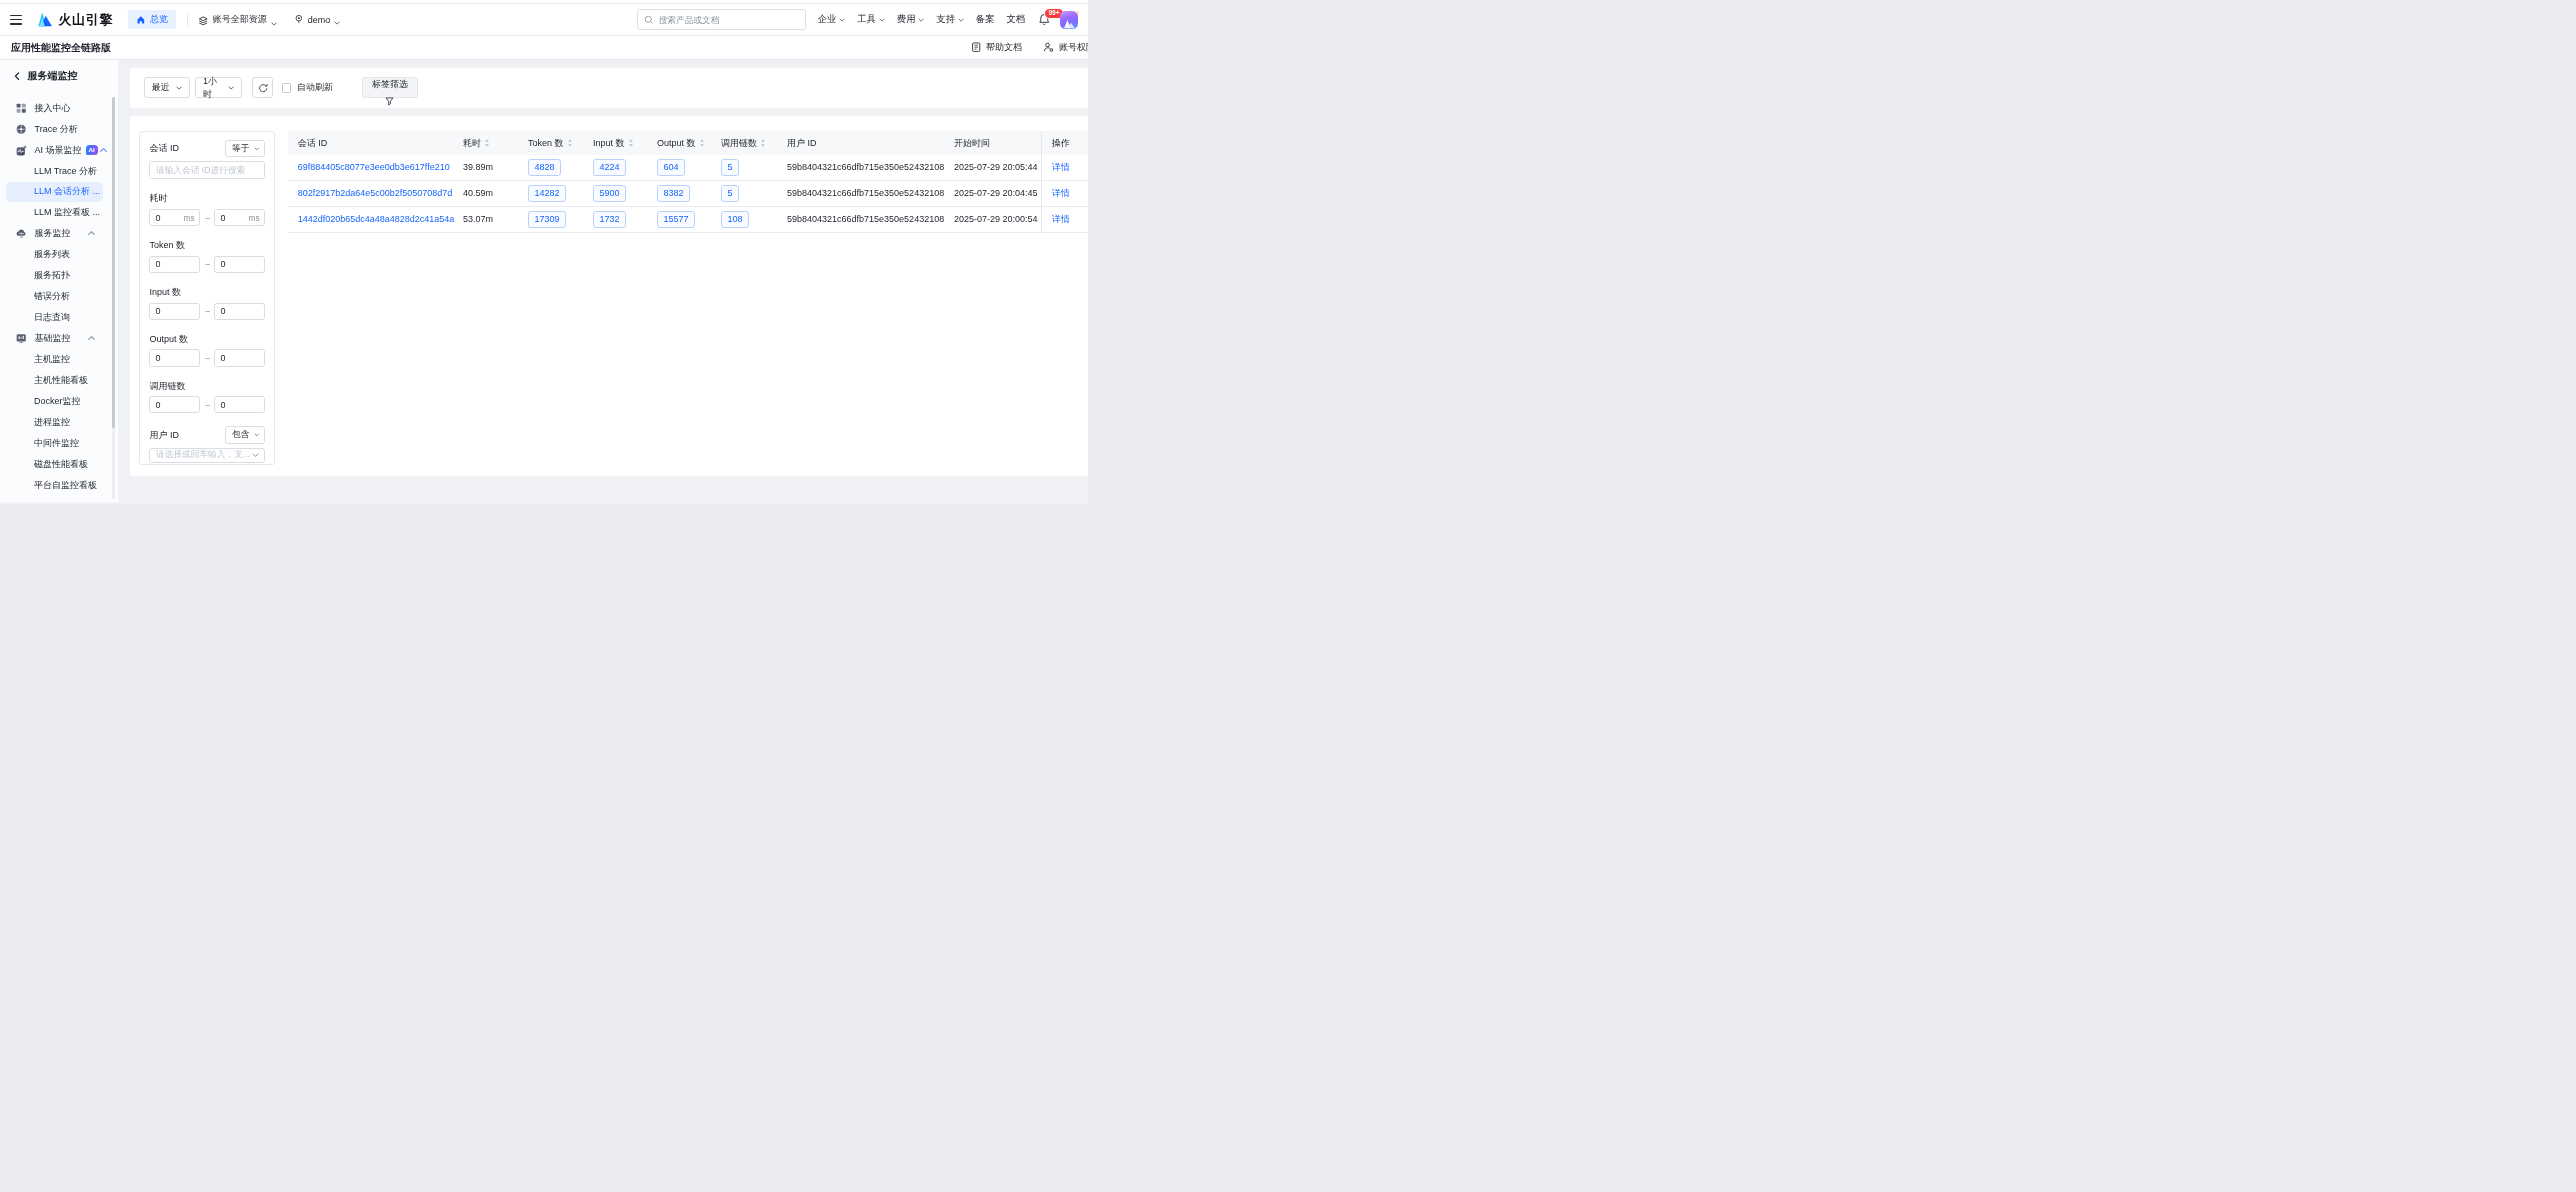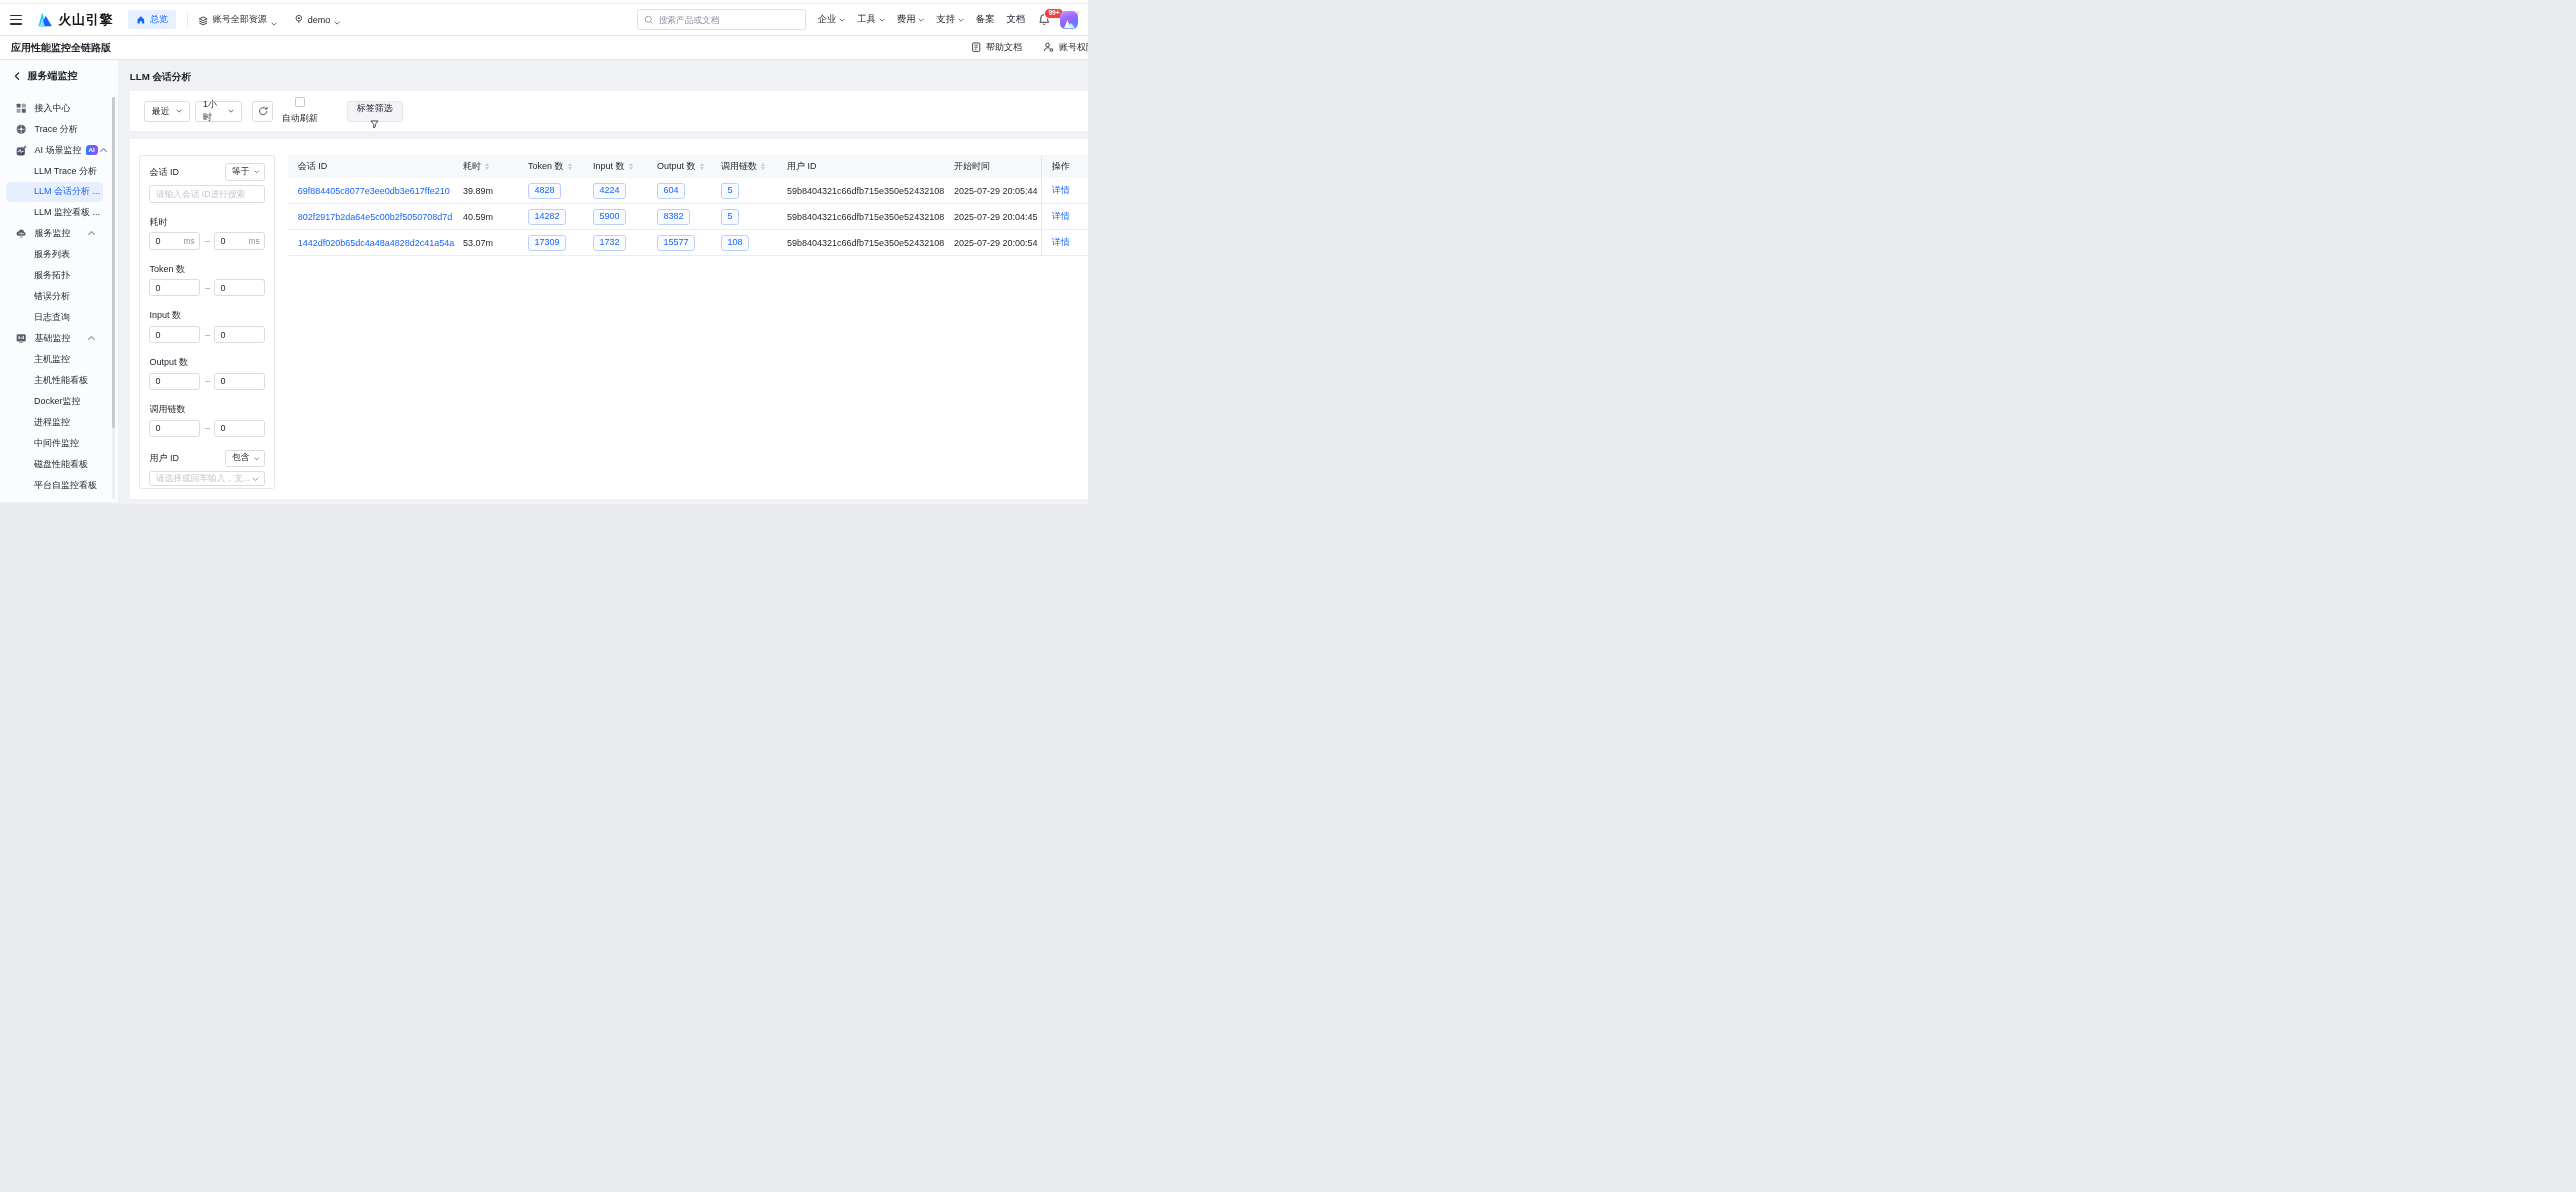--- a/index.html
+++ b/index.html
@@ -59,21 +59,21 @@
   .side-thumb{position:absolute;top:0;left:0;width:3.5px;height:331px;background:#c6c9d0;border-radius:2.1px;}
   
   .main{flex:1;min-width:0;padding-left:11.8px;display:flex;flex-direction:column;}
   .page-title{margin-top:10.4px;font-size:9.7px;font-weight:600;}
   .toolbar-card{margin-top:7.6px;background:#fff;height:40px;display:flex;align-items:center;padding:0 14px;border-radius:1.4px 0 0 1.4px;}
   .tb-select{height:21px;border:0.7px solid #d9dce3;border-radius:2.8px;background:#fff;display:flex;align-items:center;
     padding:0 7px;gap:6.2px;font-size:9px;cursor:pointer;}
   .tb-select.duration{margin-left:4.9px;width:47px;justify-content:space-between;}
   .tb-refresh{width:21px;height:21px;margin-left:10.4px;border:0.7px solid #d9dce3;border-radius:2.8px;background:#fff;
     display:flex;align-items:center;justify-content:center;cursor:pointer;}
-  .tb-check{margin-left:8.3px;display:flex;align-items:center;gap:5.5px;font-size:9px;flex-direction:column;}
+  .tb-check{margin-left:8.3px;display:flex;align-items:center;gap:5.5px;font-size:9px;}
   .checkbox{width:9.7px;height:9.7px;border:0.7px solid #c4c9d1;border-radius:1.4px;background:#fff;cursor:pointer;}
   .tb-tag{margin-left:29px;height:21px;padding:0 9px;background:#f3f4f7;border:0.7px solid #e4e6eb;border-radius:2.8px;
     display:flex;align-items:center;gap:5.5px;font-size:9px;cursor:pointer;flex-direction:column;}
   .content-card{margin-top:8.3px;background:#fff;height:360px;padding:15.3px 0 0 9.7px;display:flex;border-radius:1.4px 0 0 1.4px;overflow:hidden;}
   
   .filter-panel{width:136px;height:334px;border:0.7px solid #e5e6eb;border-radius:2.8px;padding:7.6px 9px;flex-shrink:0;}
   .fp-row{display:flex;align-items:center;justify-content:space-between;}
   .fp-label{font-size:9px;color:#1d2129;}
   .fp-select{width:40px;height:17.3px;border:0.7px solid #d9dce3;border-radius:2.8px;background:#fff;display:flex;
     align-items:center;justify-content:center;gap:4.2px;font-size:8.7px;cursor:pointer;}
@@ -407,21 +407,20 @@
             <span>平台自监控看板</span>
           </div>
       </nav>
 
       <div class="side-scrollbar">
         <div class="side-thumb"></div>
       </div>
     </aside>
 
     <main class="main">
-      <div class="page-title">LLM 会话分析</div>
 
       <div class="toolbar-card">
         <div class="tb-select">
           <span>最近</span>
           <span>
               <svg width="6.2" height="4.2" viewBox="0 0 9 6">
                 <path d="M1 1l3.5 3.5L8 1" stroke="#4e5969" stroke-width="1.3" fill="none"></path>
               </svg>
             </span>
         </div>

